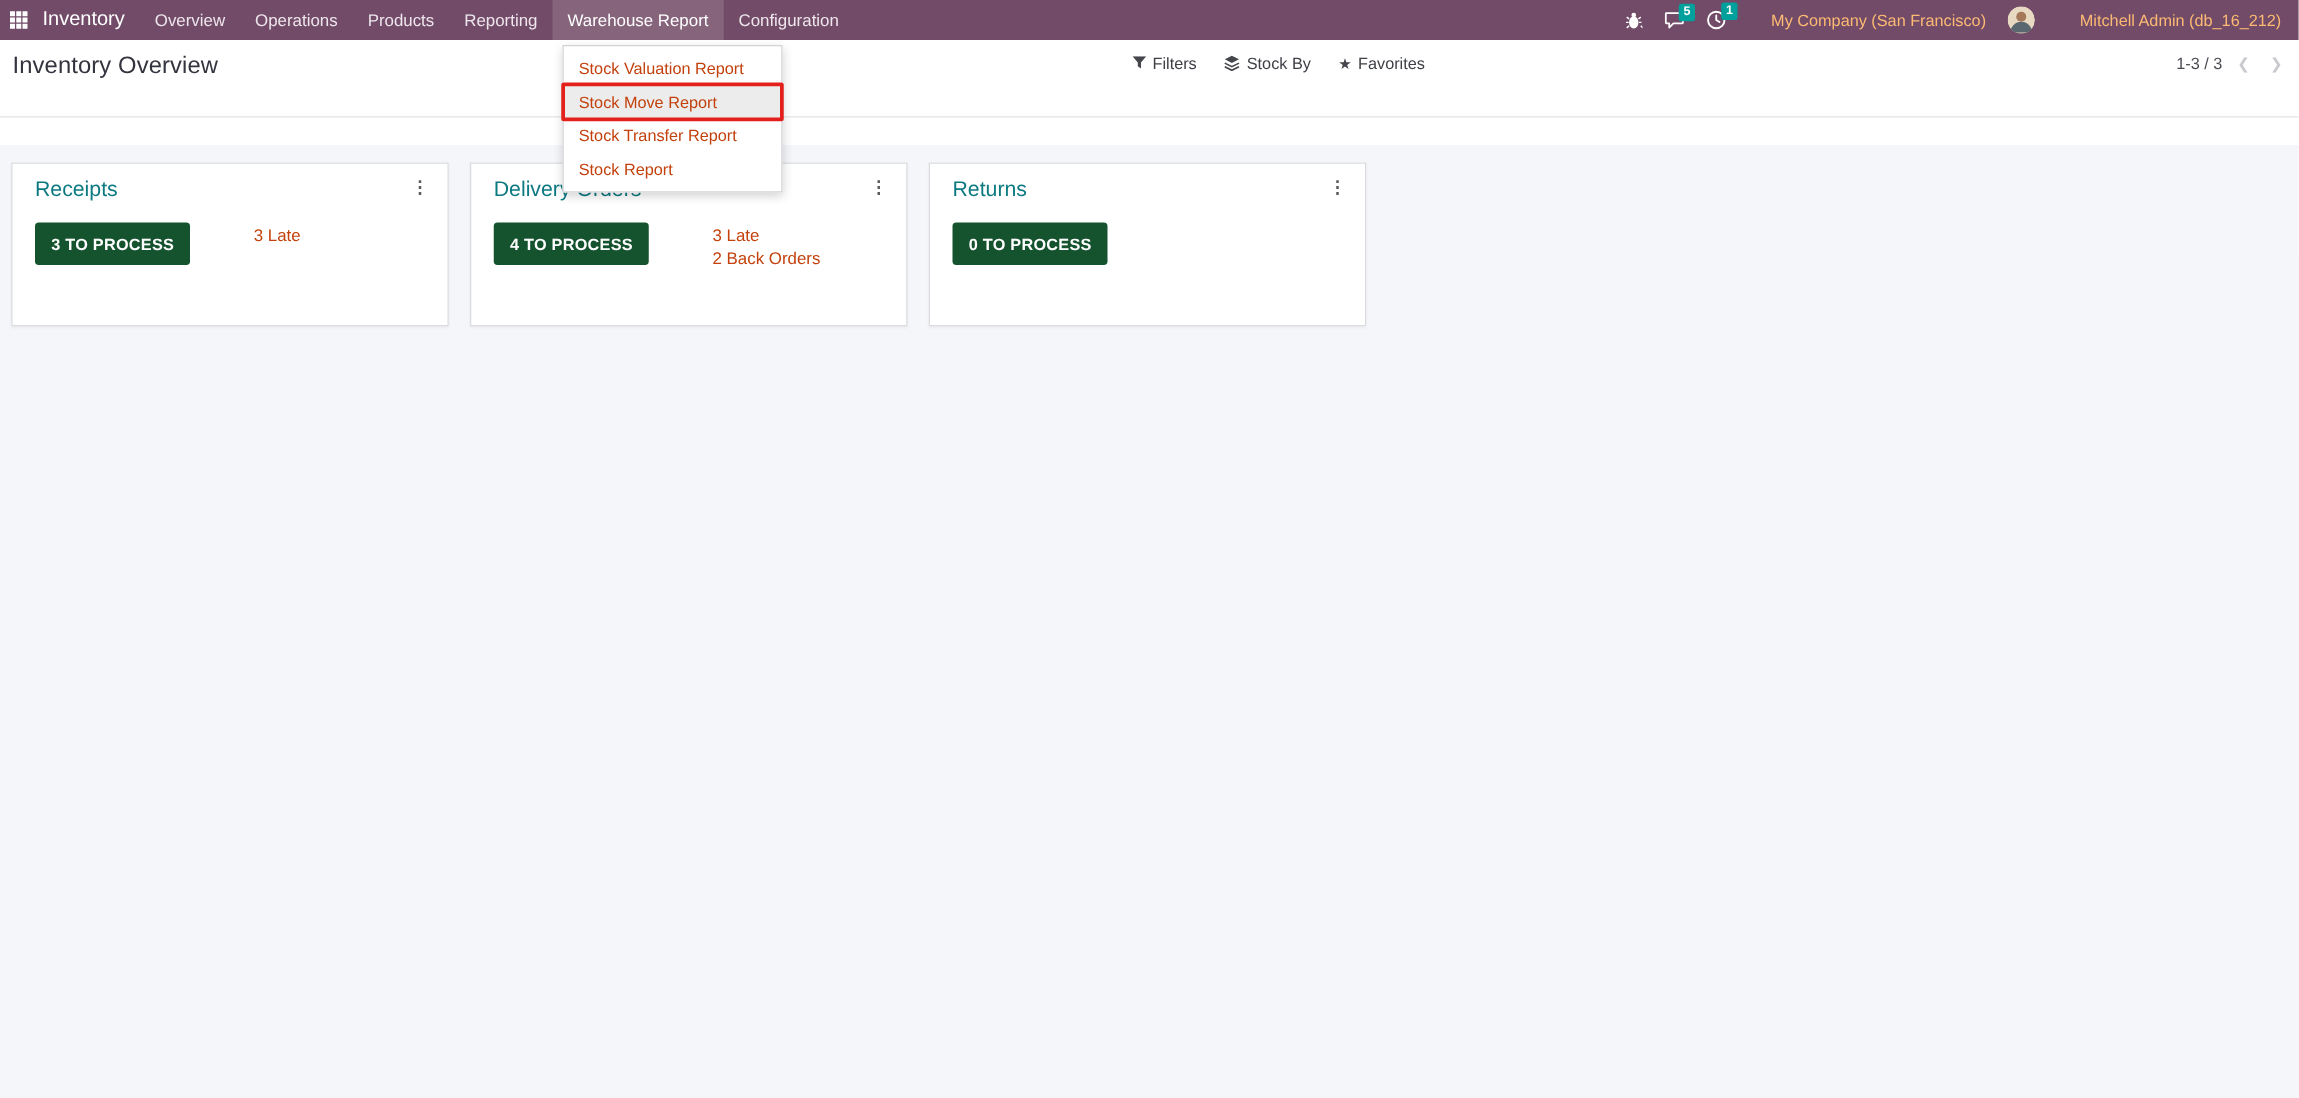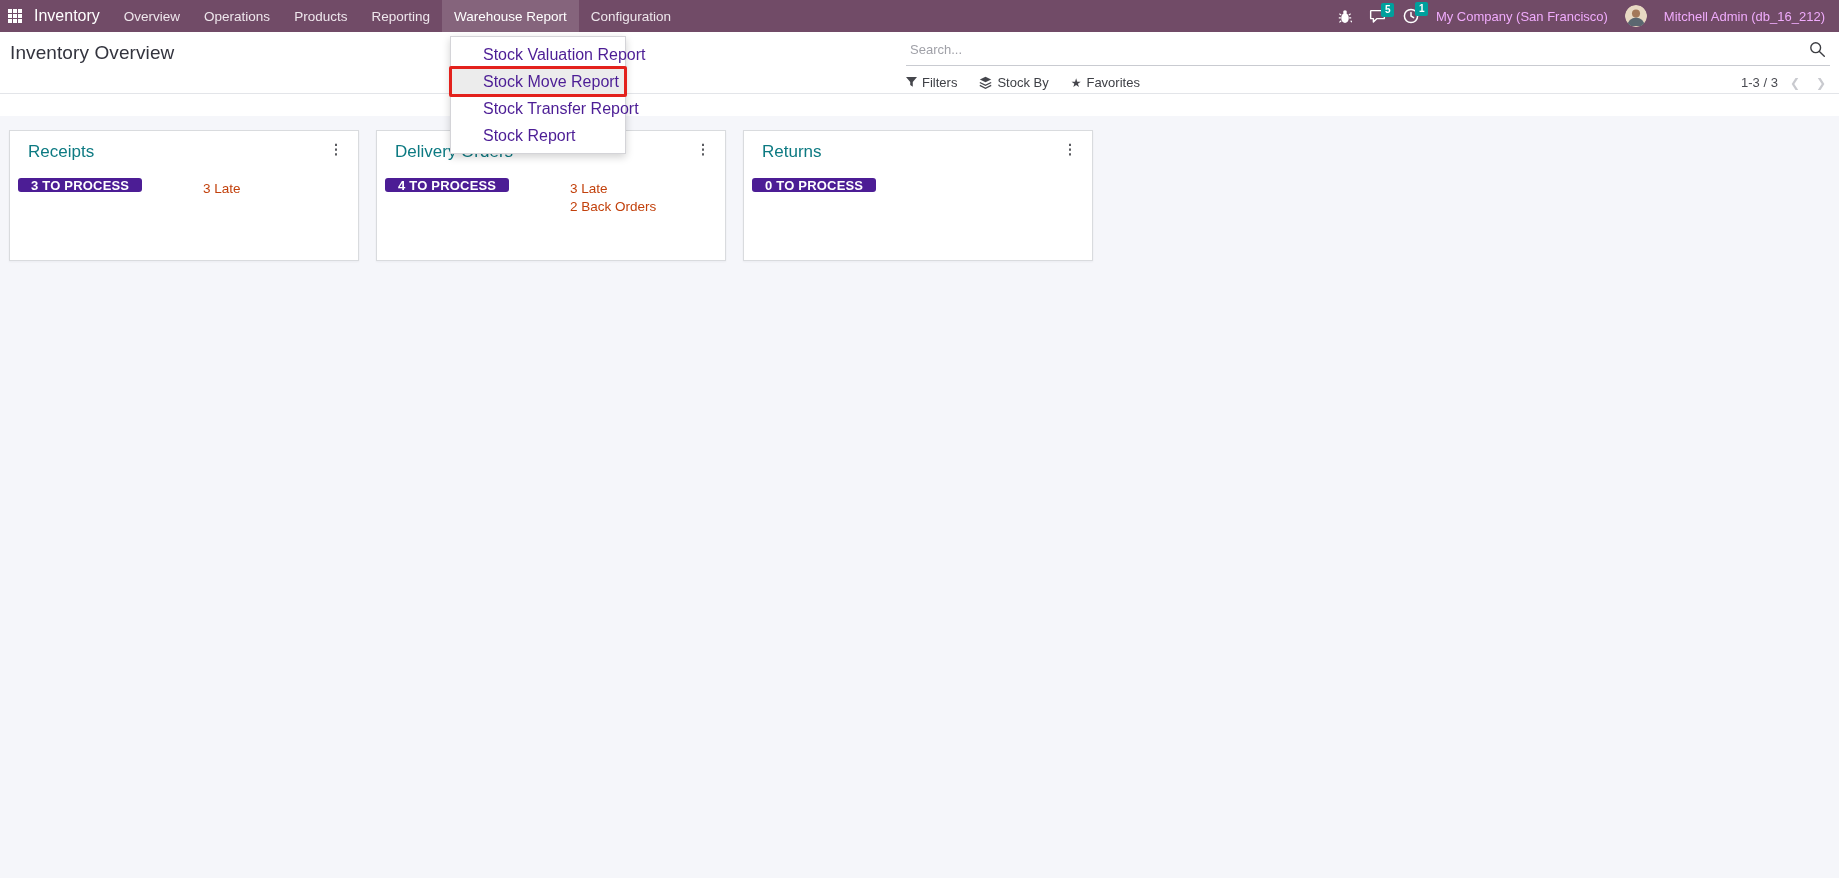--- a/index.html
+++ b/index.html
@@ -34,21 +34,21 @@
     color:#eee6ec; cursor:pointer; white-space:nowrap;
   }
   .nav-item.active { background:rgba(255,255,255,0.14); color:#ffffff; }
 
   .nav-right { margin-left:auto; display:flex; align-items:center; gap:17px; padding-right:14px; }
   .systray-icon { position:relative; display:flex; align-items:center; cursor:pointer; }
   .badge {
     position:absolute; top:-6px; left:12px; background:#00A09D; color:#fff;
     font-size:10px; line-height:1; padding:2px 4px 2px; border-radius:2px; font-weight:bold;
   }
-  .systray-text { font-size:13px; color:#f0abfc; cursor:pointer; white-space:nowrap; }
+  .systray-text { font-size:13px; color:#fdba74; cursor:pointer; white-space:nowrap;margin-left:19px; }
   .avatar { width:22px; height:22px; border-radius:50%; overflow:hidden; display:block; cursor:pointer; }
 
   
   .control-panel {
     position:absolute; left:0; top:32px; right:0; height:62px;
     background:#ffffff; border-bottom:1px solid #e3e5e9;
   }
   .page-title {
     position:absolute; left:10px; top:10px; font-size:19px; font-weight:400;
     color:#33343e; letter-spacing:0.1px;
@@ -84,37 +84,37 @@
   }
   .card-title {
     position:absolute; left:18px; top:11px; font-size:17px; font-weight:normal;
     color:#0d7a82; cursor:pointer;
   }
   .kebab {
     position:absolute; right:10px; top:8px; font-size:14px; font-weight:bold;
     color:#5a5b60; cursor:pointer; padding:2px 5px;
   }
   .card-btn {
-    position:absolute; left:8px; top:47px; height:14px; border:none;
-    background:#4c1d95; color:#ffffff; font-size:13px; font-weight:bold;
+    position:absolute; left:18px; top:47px; height:34px; border:none;
+    background:#14532d; color:#ffffff; font-size:13px; font-weight:bold;
     padding:0 13px; border-radius:3px; cursor:pointer; letter-spacing:0.2px;
     font-family:"Liberation Sans", sans-serif;
   }
   .card-links { position:absolute; left:193px; top:50px; display:flex; flex-direction:column; gap:3px; }
   .card-link { font-size:13.5px; color:#c2410c; cursor:pointer; text-decoration:none; }
 
   
   .dropdown {
     position:absolute; left:450px; top:36px; width:176px; background:#ffffff;
     border:1px solid #d4d4d8; box-shadow:0 3px 8px rgba(0,0,0,0.18);
     padding:4px 0; z-index:50;
   }
   .dd-item {
-    height:27px; line-height:27px; padding-left:32px; font-size:16px;
-    color:#4c1d95; cursor:pointer; white-space:nowrap; position:relative;
+    height:27px; line-height:27px; padding-left:12px; font-size:13px;
+    color:#c2410c; cursor:pointer; white-space:nowrap; position:relative;
   }
   .dd-item.highlighted { background:#ececec; }
   .red-box {
     position:absolute; left:-2px; right:-2px; top:-2px; bottom:-2px;
     border:3px solid #e3211c; border-radius:2px; pointer-events:none;
   }
 
   svg { display:block; }
 </style>
 </head>
@@ -174,29 +174,20 @@
         <path d="M2.5 23a9.5 9.5 0 0 1 19 0z" fill="#5b6770"></path>
       </svg>
     </span>
     <span class="systray-text">Mitchell Admin (db_16_212)</span>
   </div>
 </header>
 
 <section class="control-panel">
   <h1 class="page-title">Inventory Overview</h1>
   <div class="cp-right">
-    <div class="search-bar">
-      <input type="text" placeholder="Search..." style="">
-      <span>
-        <svg width="17" height="17" viewBox="0 0 16 16" fill="none" stroke="#3c3d42" stroke-width="1.3">
-          <circle cx="6.3" cy="6.3" r="4.6"></circle>
-          <path d="m9.8 9.8 4.6 4.6" stroke-linecap="round"></path>
-        </svg>
-      </span>
-    </div>
     <div class="cp-buttons">
       <span class="cp-btn">
         <svg width="11" height="11" viewBox="0 0 12 12">
             <path fill="#45464c" d="M0 0h12L7.4 5.4v5.2L4.6 8.8V5.4z"></path>
           </svg>
         <span>Filters</span>
       </span>
       <span class="cp-btn">
         <svg width="13" height="13" viewBox="0 0 16 16">
           <path d="M8 .8 15 4.3 8 7.8 1 4.3z" fill="#45464c"></path>

